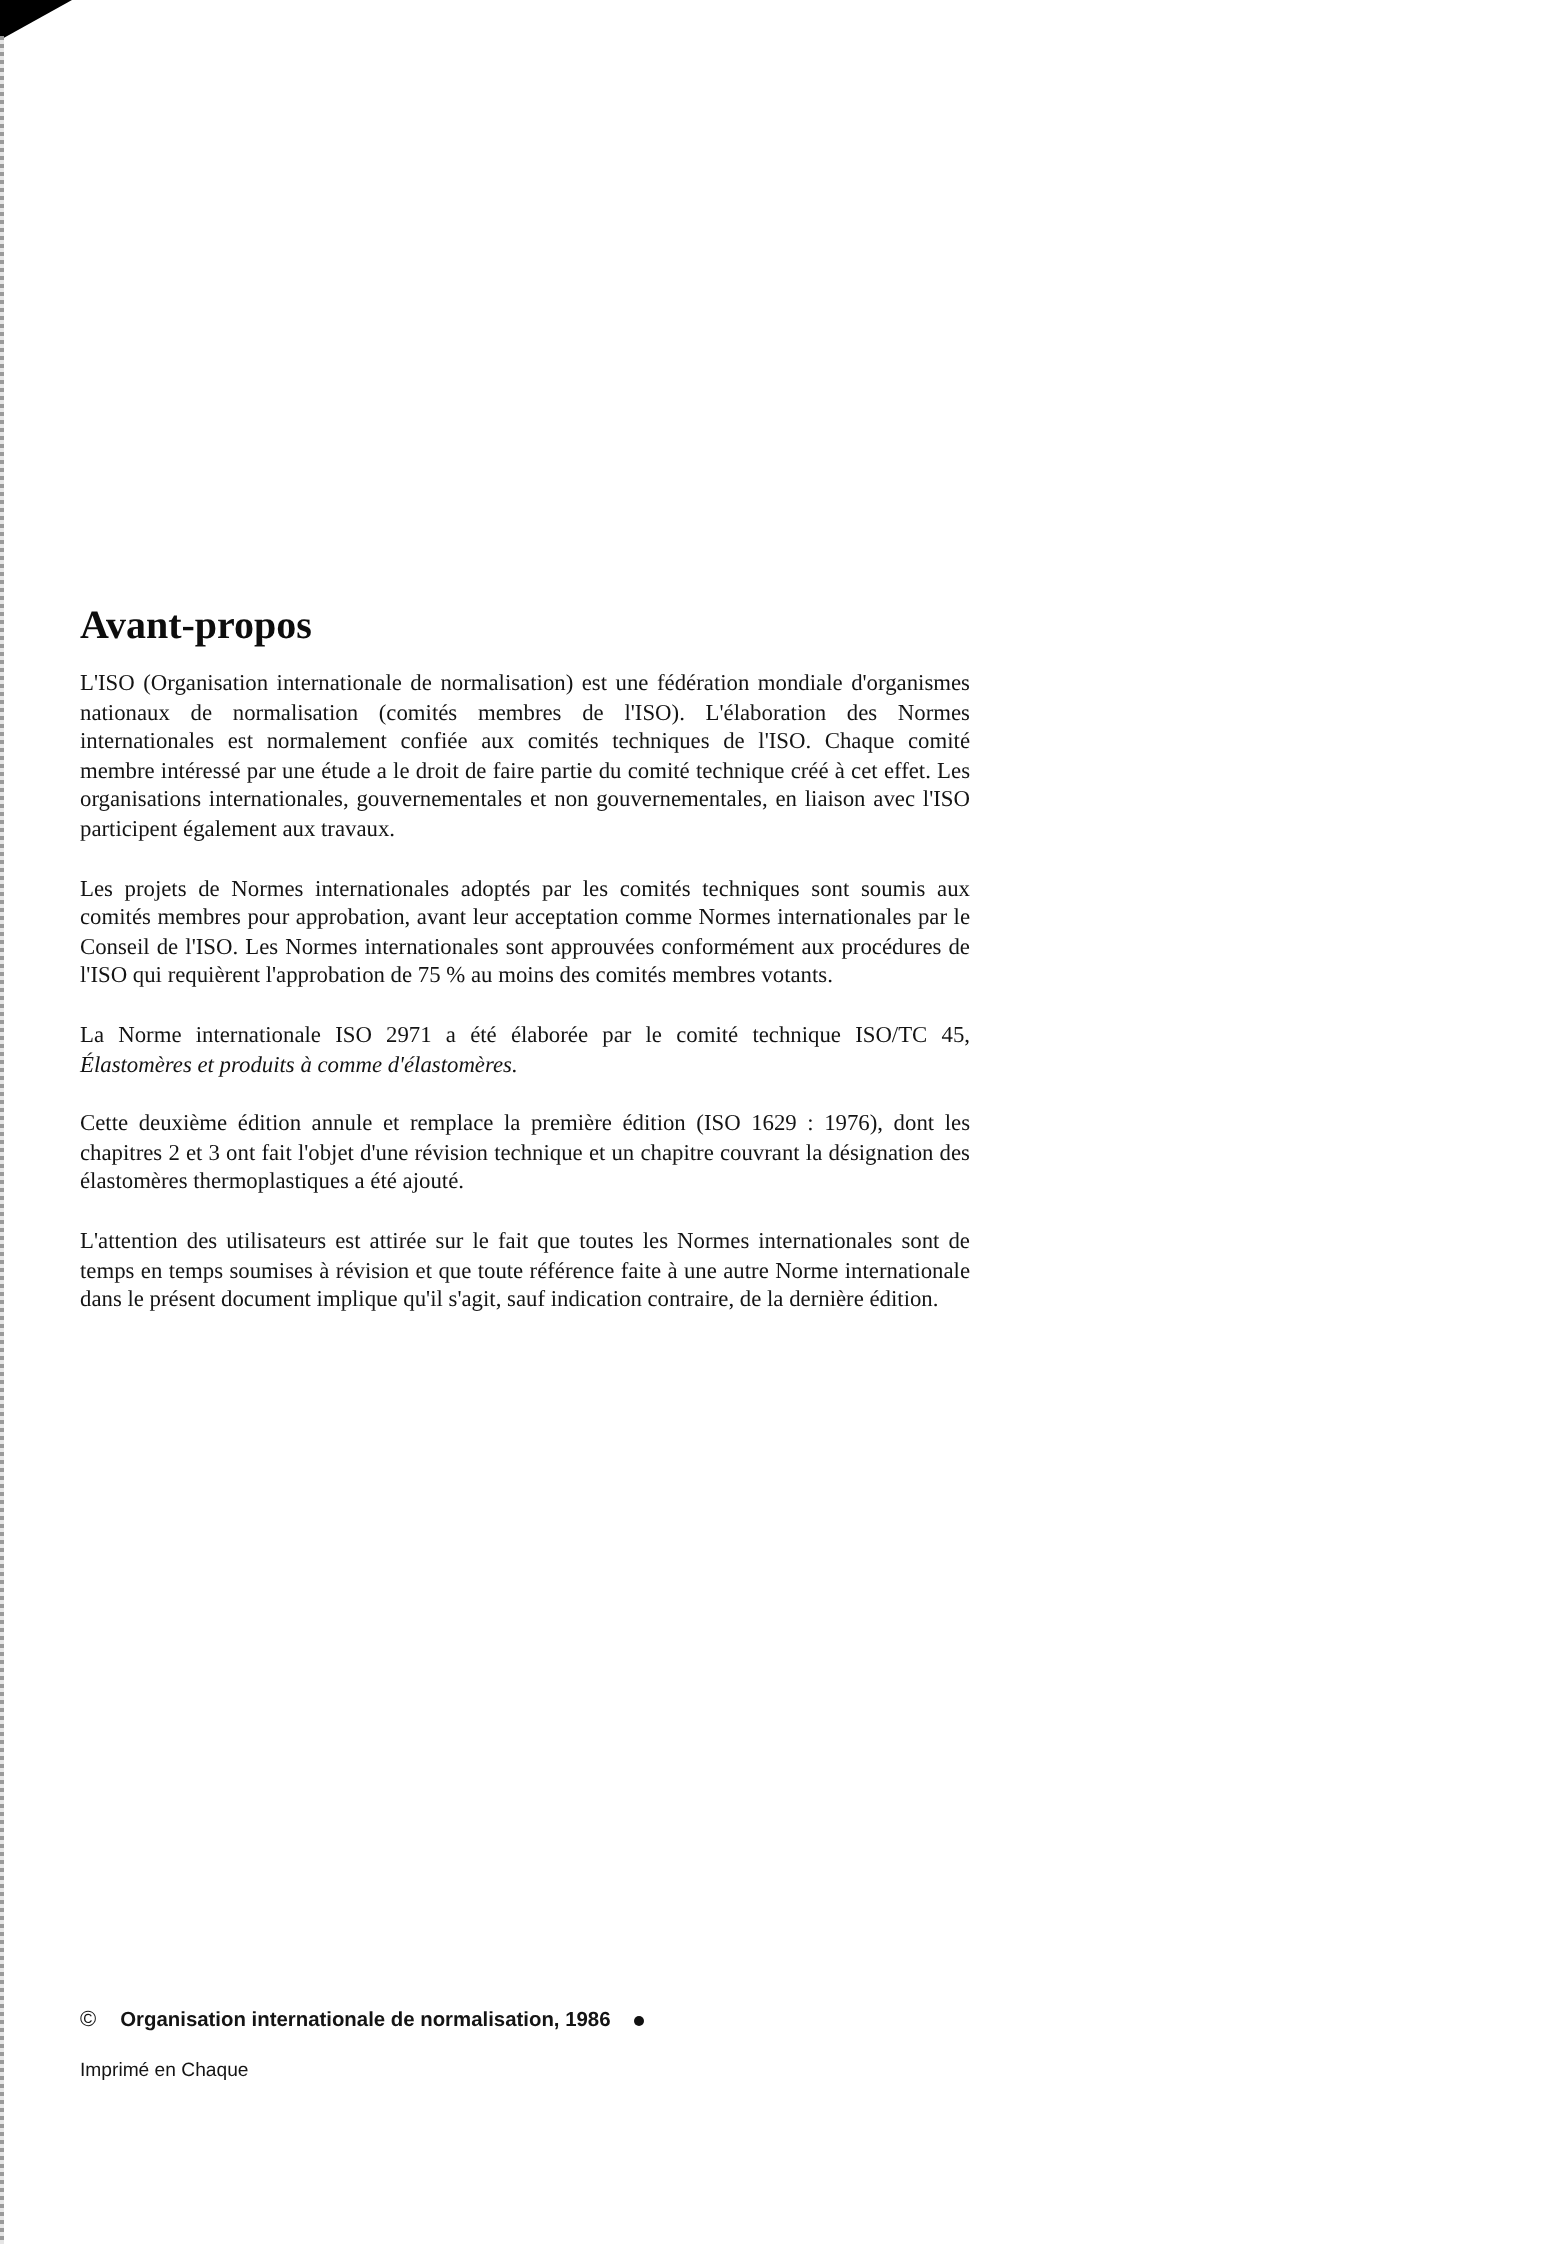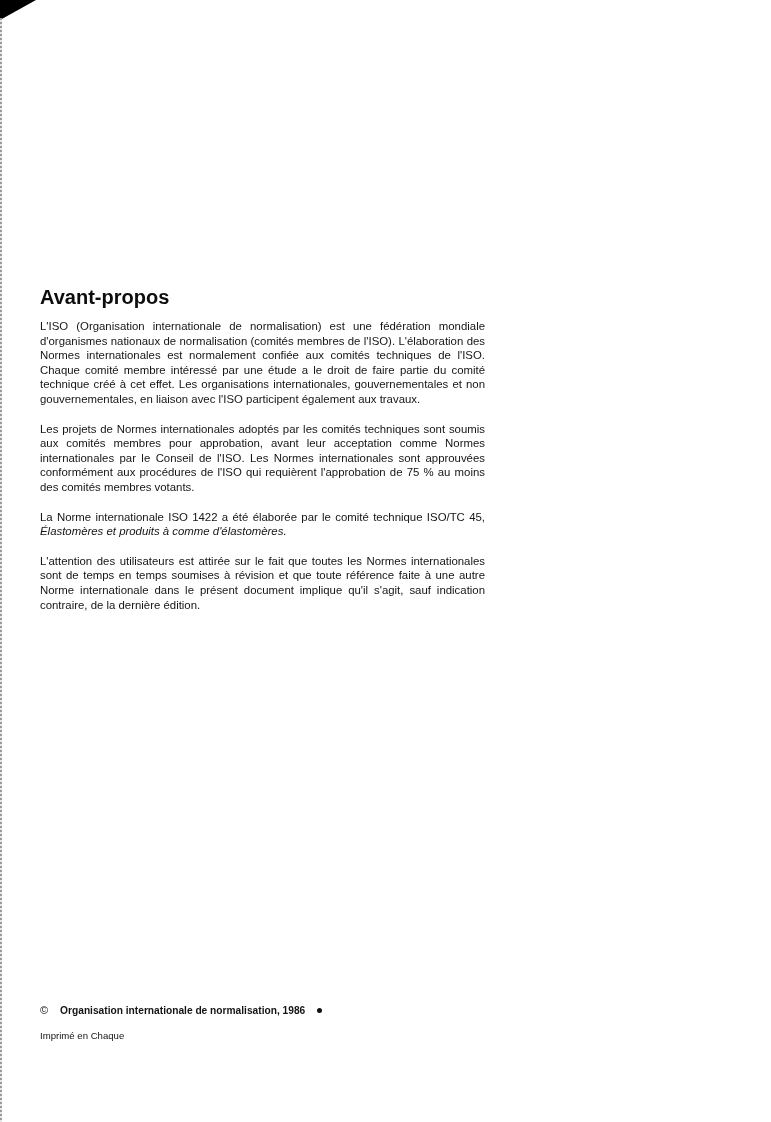--- a/index.html
+++ b/index.html
@@ -28,22 +28,23 @@
       position: absolute;
       left: 0;
       top: 18px;
       width: 2px;
       height: 1104px;
       background: repeating-linear-gradient(to bottom, #9a9a9a 0px, #9a9a9a 2px, #e6e6e6 2px, #e6e6e6 4px);
     }
     .content {
       position: absolute;
       left: 40px;
-      top: 285px;
+      top: 301px;
       width: 445px;
+      font-family: Liberation Serif, serif;
     }
     .title {
       font-size: 20px;
       font-weight: bold;
       margin: 0 0 10px 0;
       line-height: 24px;
       color: #0d0d0d;
     }
     .para {
       font-size: 11.4px;
@@ -93,24 +94,25 @@
 <div class="left-edge"></div>
 
 <div class="content">
   <h1 class="title">Avant-propos</h1>
 
   <p class="para">L'ISO (Organisation internationale de normalisation) est une fédération mondiale d'organismes nationaux de normalisation (comités membres de l'ISO). L'élaboration des Normes internationales est normalement confiée aux comités techniques de l'ISO. Chaque comité membre intéressé par une étude a le droit de faire partie du comité technique créé à cet effet. Les organisations internationales, gouvernementales et non gouvernementales, en liaison avec l'ISO participent également aux travaux.</p>
 
   <p class="para">Les projets de Normes internationales adoptés par les comités techniques sont soumis aux comités membres pour approbation, avant leur acceptation comme Normes internationales par le Conseil de l'ISO. Les Normes internationales sont approuvées conformément aux procédures de l'ISO qui requièrent l'approbation de 75 % au moins des comités membres votants.</p>
 
   <p class="para">
-    <span>La Norme internationale ISO 1422 a été élaborée par le comité technique ISO/TC 45,</span>
+    <span>La Norme internationale ISO 2971 a été élaborée par le comité technique ISO/TC 45,</span>
     <span class="italic">Élastomères et produits à comme d'élastomères.</span>
   </p>
 
+  <p class="para">Cette deuxième édition annule et remplace la première édition (ISO 1629 : 1976), dont les chapitres 2 et 3 ont fait l'objet d'une révision technique et un chapitre couvrant la désignation des élastomères thermoplastiques a été ajouté.</p>
 
   <p class="para">L'attention des utilisateurs est attirée sur le fait que toutes les Normes internationales sont de temps en temps soumises à révision et que toute référence faite à une autre Norme internationale dans le présent document implique qu'il s'agit, sauf indication contraire, de la dernière édition.</p>
 </div>
 
 <div class="footer">
   <div class="copyright-line">
     <span class="copyright-symbol">©</span>
     <span>Organisation internationale de normalisation, 1986</span>
     <span class="bullet-dot"></span>
   </div>

